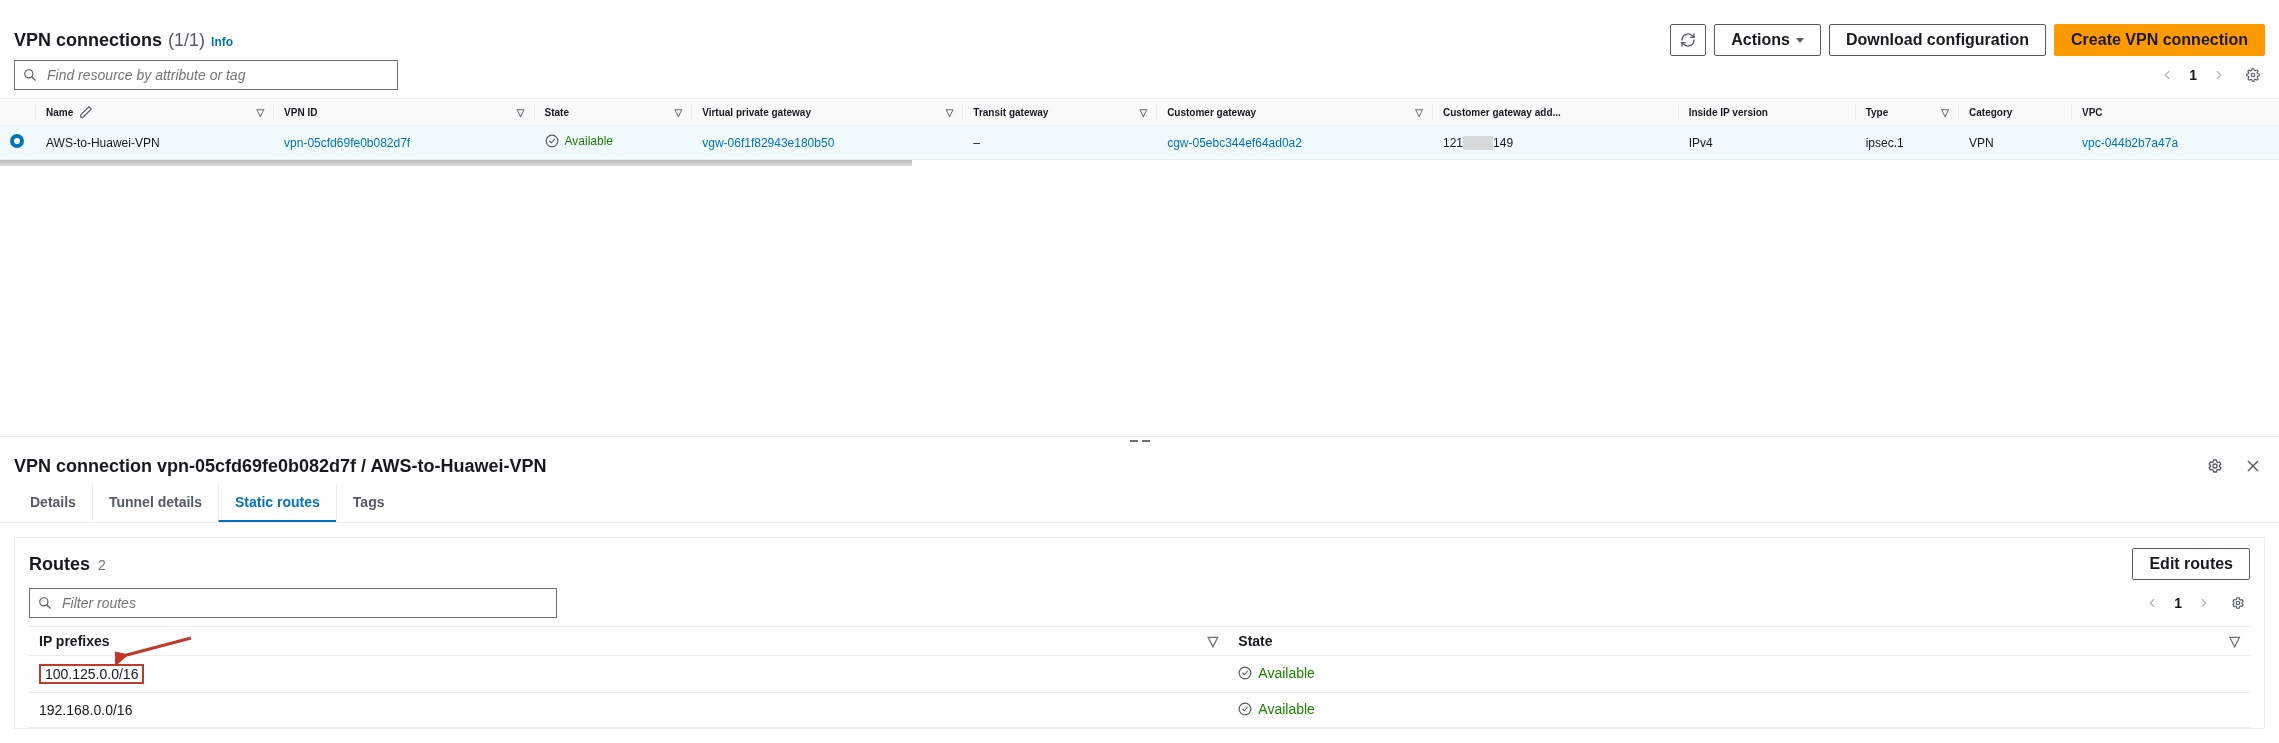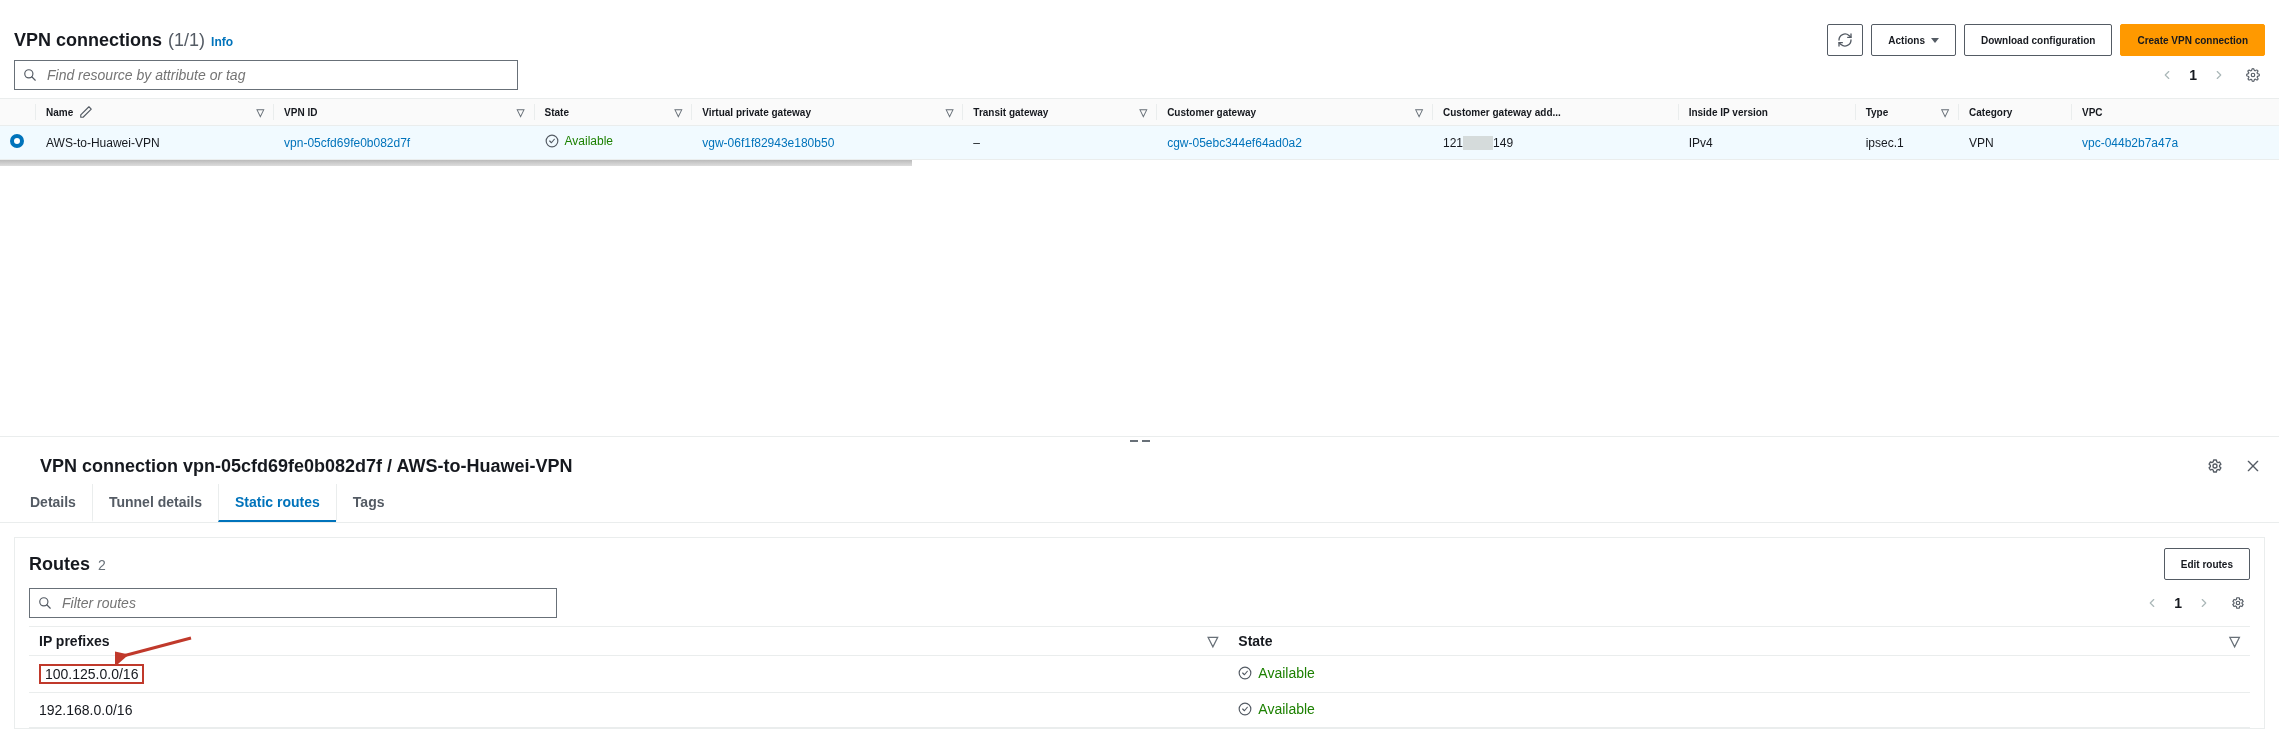--- a/index.html
+++ b/index.html
@@ -17,33 +17,33 @@
     display: flex; align-items: center; justify-content: space-between;
     padding: 24px 14px 4px 14px;
   }
   .title-wrap { display: flex; align-items: baseline; gap: 6px; }
   .title-main { font-size: 18px; font-weight: 700; }
   .title-count { font-size: 18px; font-weight: 400; color: #545b64; }
   .info-link { color: #0073bb; font-size: 12px; font-weight: 700; cursor: pointer; }
   .btn-row { display: flex; align-items: center; gap: 8px; }
   .btn {
     border: 1px solid #545b64; background: #fff; color: #16191f;
-    padding: 4px 16px; font-size: 10px; font-weight: 700; cursor: pointer;
+    padding: 4px 16px; font-size: 16px; font-weight: 700; cursor: pointer;
     border-radius: 2px; display: inline-flex; align-items: center; gap: 6px;
     height: 32px;
   }
   .btn.icon-only { padding: 4px 8px; width: 36px; justify-content: center; }
   .btn.primary { background: #ff9900; border-color: #ff9900; color: #16191f; }
   .caret-down { width: 0; height: 0; border-left: 4px solid transparent; border-right: 4px solid transparent; border-top: 5px solid #545b64; }
 
   
   .search-row { padding: 0 14px 8px 14px; display:flex; align-items:center; justify-content:space-between; }
   .search-box {
     display: flex; align-items: center; gap: 8px;
-    border: 1px solid #687078; padding: 4px 8px; width: 504px; height: 30px;
+    border: 1px solid #687078; padding: 4px 8px; width: 384px; height: 30px;
     color: #687078; font-style: italic;
   }
   .search-input { border:none; outline:none; flex:1; font-size:14px; font-style:italic; color:#16191f; }
   .pager { display:flex; align-items:center; gap:10px; color:#687078; }
   .pager .num { color:#16191f; font-weight:700; }
   .icon-btn { cursor:pointer; display:inline-flex; align-items:center; justify-content:center; width:24px; height:24px; color:#687078; }
   .icon-btn.disabled { color:#aab7b8; cursor:default; }
 
   
   .table-wrap { overflow-x:auto; }
@@ -70,21 +70,21 @@
   .pencil { display:inline-flex; align-items:center; }
   .redact { display:inline-block; background:#d5dbdb; color:transparent; user-select:none; }
   .hscroll-shadow { height:6px; background:linear-gradient(#bbb,#ddd); }
 
   
   .splitter { height:10px; border-top:1px solid #eaeded; display:flex; align-items:center; justify-content:center; cursor:row-resize; }
   .splitter .grip { width:20px; height:4px; display:flex; justify-content:space-between; }
   .splitter .grip span { width:8px; height:2px; background:#687078; }
 
   
-  .detail-header { display:flex; align-items:center; justify-content:space-between; padding: 8px 14px 0 14px; margin-left: 26px; }
+  .detail-header { display:flex; align-items:center; justify-content:space-between; padding: 8px 14px 0 14px; }
   .detail-title { font-size:18px; font-weight:700; }
   .detail-actions { display:flex; gap:14px; align-items:center; }
   .tabs { display:flex; border-bottom:1px solid #eaeded; padding: 0 14px; margin-top:6px; }
   .tab { padding:10px 16px; font-size:14px; font-weight:700; color:#545b64; cursor:pointer; border-bottom:2px solid transparent; }
   .tab.active { color:#0073bb; border-bottom-color:#0073bb; }
   .tab + .tab { border-left:1px solid #eaeded; }
 
   .routes-card { margin: 14px; border:1px solid #eaeded; padding: 10px 14px 0 14px; }
   .routes-head { display:flex; align-items:center; justify-content:space-between; }
   .routes-title { font-size:18px; font-weight:700; }

